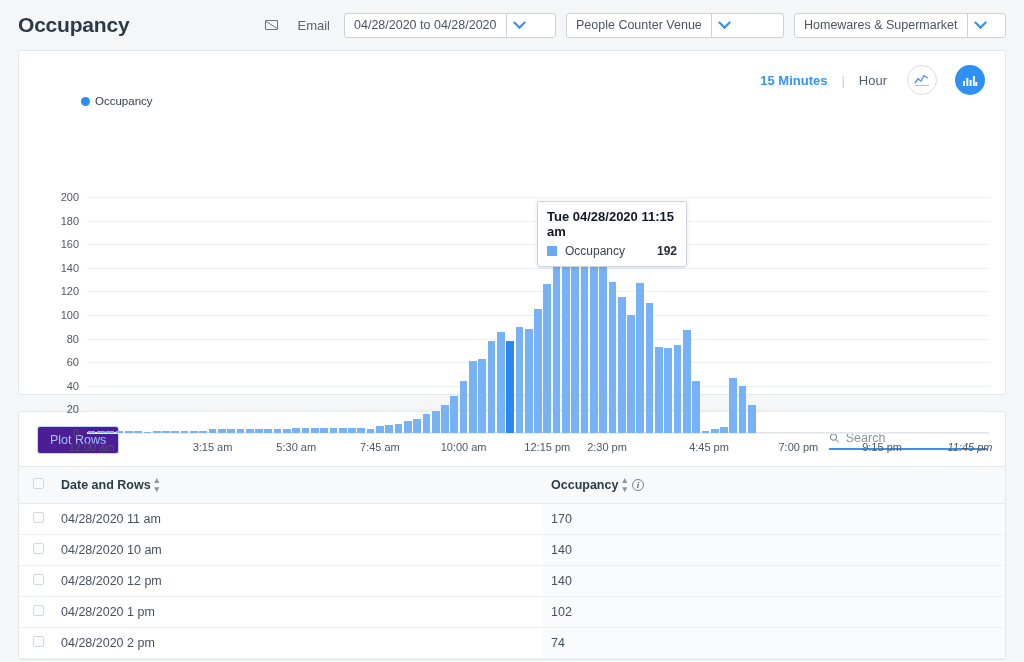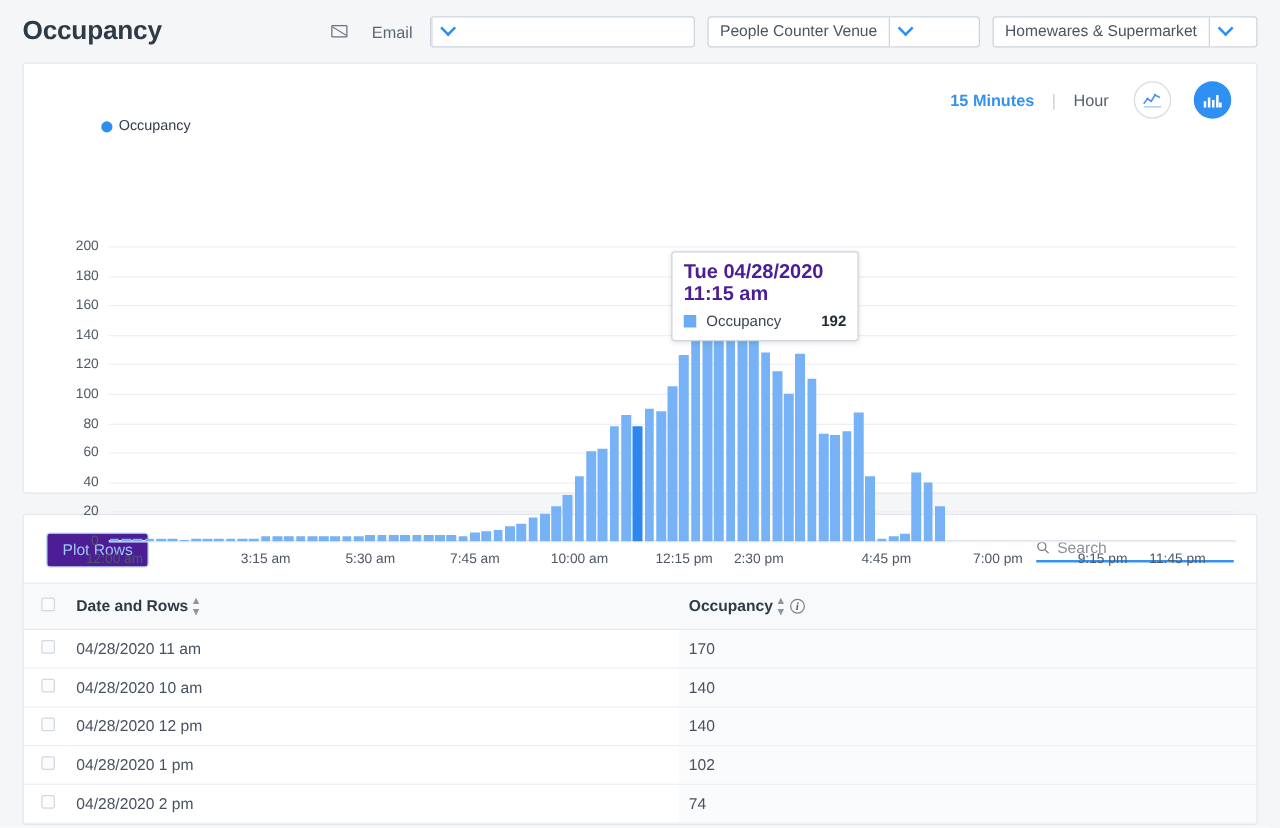--- a/index.html
+++ b/index.html
@@ -161,21 +161,21 @@
     position: absolute;
     left: 518px; top: 150px;
     width: 150px;
     background: #fff;
     border: 1px solid #cdd4dc;
     border-radius: 3px;
     box-shadow: 0 1px 4px rgba(0,0,0,0.12);
     padding: 7px 9px 8px 9px;
     z-index: 5;
   }
-  .tt-title { font-size: 16px; font-weight: bold; color: #4c1d95; margin-bottom: 5px;}
+  .tt-title { font-size: 13px; font-weight: bold; color: #0f172a; margin-bottom: 5px;}
   .tt-row { display: flex; align-items: center; font-size: 12px; color:#3b444f;}
   .tt-swatch { width: 10px; height: 10px; background:#6aabf3; margin-right: 8px;}
   .tt-val { margin-left: auto; font-weight: bold; color:#222b35;}
 
   
   .table-card { }
   .table-top {
     display: flex; align-items: center;
     padding: 14px 18px 12px 18px;
   }
@@ -266,20 +266,21 @@
   <div class="page-title">Occupancy</div>
 
   <div class="top-controls">
 
     <div class="email-btn">
       <span class="envelope"></span>
       <span>Email</span>
     </div>
 
     <div class="select-box sel-date">
+      <div class="sel-val">04/28/2020 to 04/28/2020</div>
       <div class="sel-arrow">
           <i class="chev"></i>
         </div>
     </div>
 
     <div class="select-box sel-venue">
       <div class="sel-val">People Counter Venue</div>
       <div class="sel-arrow">
           <i class="chev"></i>
         </div>
@@ -437,21 +438,21 @@
       <div class="xlabel" style="left: 4.64948px;">12:00 am</div>
       <div class="xlabel" style="left: 125.536px;">3:15 am</div>
       <div class="xlabel" style="left: 209.227px;">5:30 am</div>
       <div class="xlabel" style="left: 292.918px;">7:45 am</div>
       <div class="xlabel" style="left: 376.608px;">10:00 am</div>
       <div class="xlabel" style="left: 460.299px;">12:15 pm</div>
       <div class="xlabel" style="left: 520px;">2:30 pm</div>
       <div class="xlabel" style="left: 622px;">4:45 pm</div>
       <div class="xlabel" style="left: 711.371px;">7:00 pm</div>
       <div class="xlabel" style="left: 795.062px;">9:15 pm</div>
-      <div class="xlabel" style="left: 855px;">11:45 pm</div>
+      <div class="xlabel" style="left: 883px; font-style: italic;">11:45 pm</div>
     </div>
 
   <div class="tooltip">
     <div class="tt-title">Tue 04/28/2020 11:15 am</div>
     <div class="tt-row">
       <span class="tt-swatch"></span>
       <span>Occupancy</span>
       <span class="tt-val">192</span>
     </div>
   </div>

